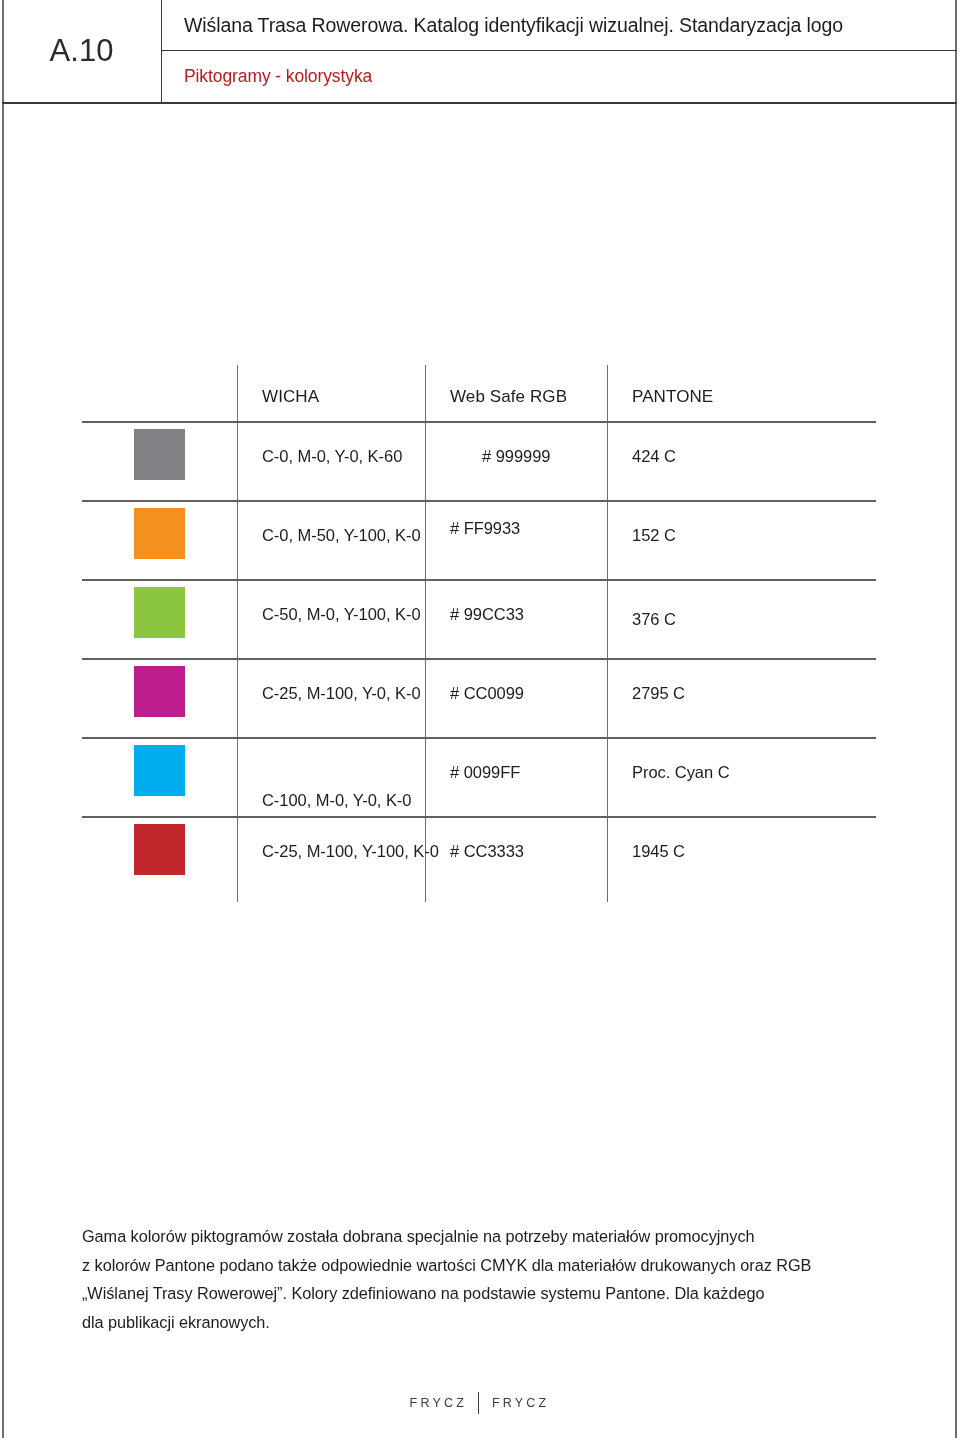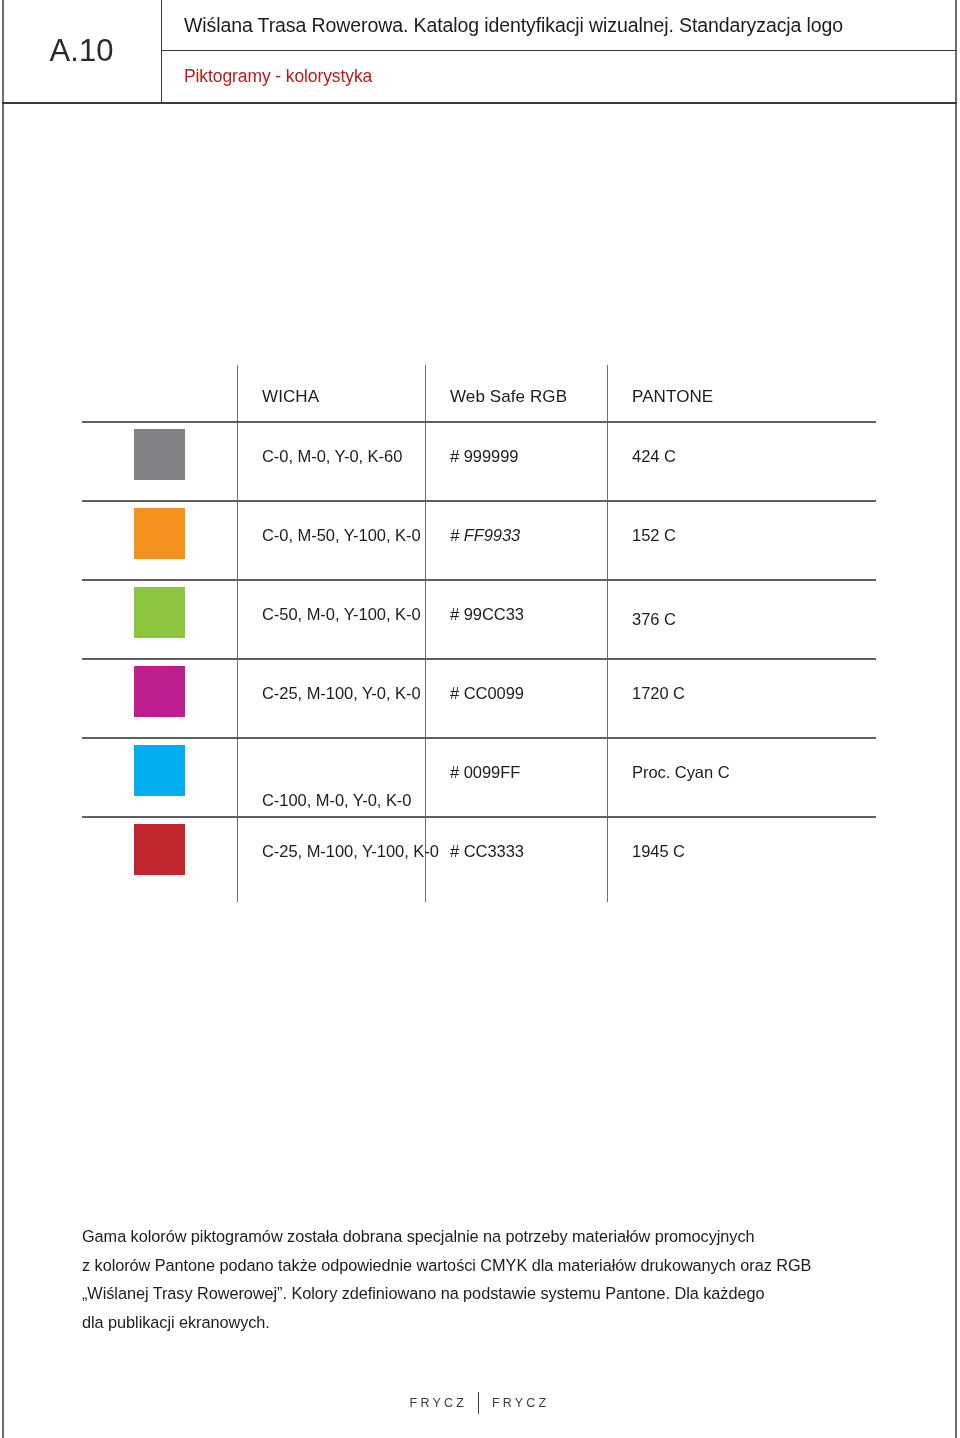--- a/index.html
+++ b/index.html
@@ -189,40 +189,40 @@
   <div class="vrule" id="vrule-3"></div>
 
   <span class="col-head" id="col-head-cmyk">WICHA</span>
   <span class="col-head" id="col-head-rgb">Web Safe RGB</span>
   <span class="col-head" id="col-head-pantone">PANTONE</span>
 
   <div class="hrule" style="top:56px;"></div>
 
   <div class="swatch" style="top:64px;  background:#808285;"></div>
   <span class="cell cmyk" style="top:82px;">C-0, M-0, Y-0, K-60</span>
-  <span class="cell rgb" style="top:82px;"># 999999</span>
+  <span class="cell rgb" style="top:82px;margin-left:32px;"># 999999</span>
   <span class="cell pantone" style="top:82px;">424 C</span>
   <div class="hrule" style="top:135px;"></div>
 
   <div class="swatch" style="top:143px; background:#F4911E;"></div>
   <span class="cell cmyk" style="top:161px;">C-0, M-50, Y-100, K-0</span>
-  <span class="cell rgb" style="top:161px;font-style:italic;"># FF9933</span>
+  <span class="cell rgb" style="top:154px;"># FF9933</span>
   <span class="cell pantone" style="top:161px;">152 C</span>
   <div class="hrule" style="top:214px;"></div>
 
   <div class="swatch" style="top:222px; background:#8CC63E;"></div>
   <span class="cell cmyk" style="top:240px;">C-50, M-0, Y-100, K-0</span>
   <span class="cell rgb" style="top:240px;"># 99CC33</span>
   <span class="cell pantone" style="top:245px;">376 C</span>
   <div class="hrule" style="top:293px;"></div>
 
   <div class="swatch" style="top:301px; background:#BE1E8D;"></div>
   <span class="cell cmyk" style="top:319px;">C-25, M-100, Y-0, K-0</span>
   <span class="cell rgb" style="top:319px;"># CC0099</span>
-  <span class="cell pantone" style="top:319px;">1720 C</span>
+  <span class="cell pantone" style="top:319px;">2795 C</span>
   <div class="hrule" style="top:372px;"></div>
 
   <div class="swatch" style="top:380px; background:#00AEEF;"></div>
   <span class="cell cmyk" style="top:398px;margin-top:28px;">C-100, M-0, Y-0, K-0</span>
   <span class="cell rgb" style="top:398px;"># 0099FF</span>
   <span class="cell pantone" style="top:398px;">Proc. Cyan C</span>
   <div class="hrule" style="top:451px;"></div>
 
   <div class="swatch" style="top:459px; background:#C1272D;"></div>
   <span class="cell cmyk" style="top:477px;">C-25, M-100, Y-100, K-0</span>

